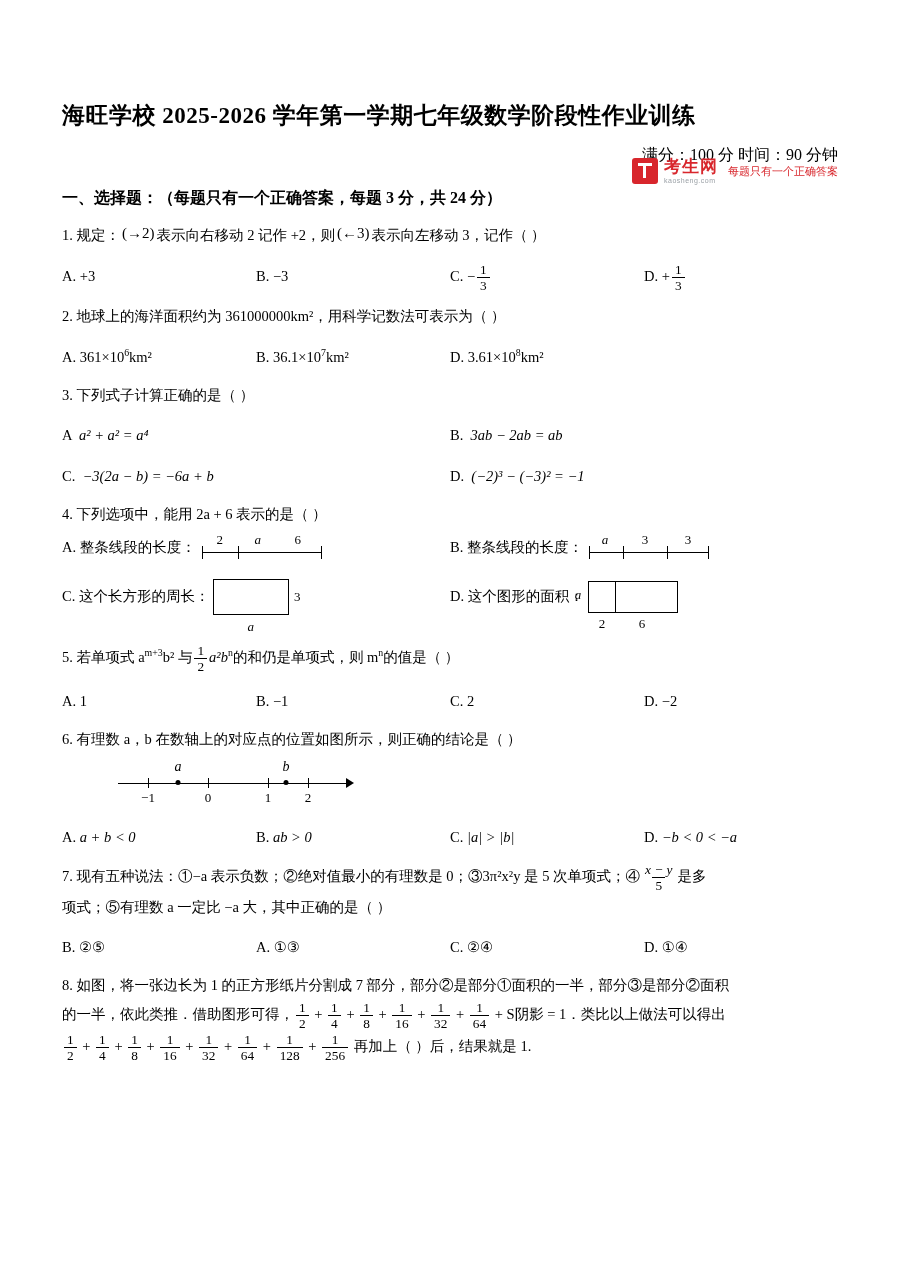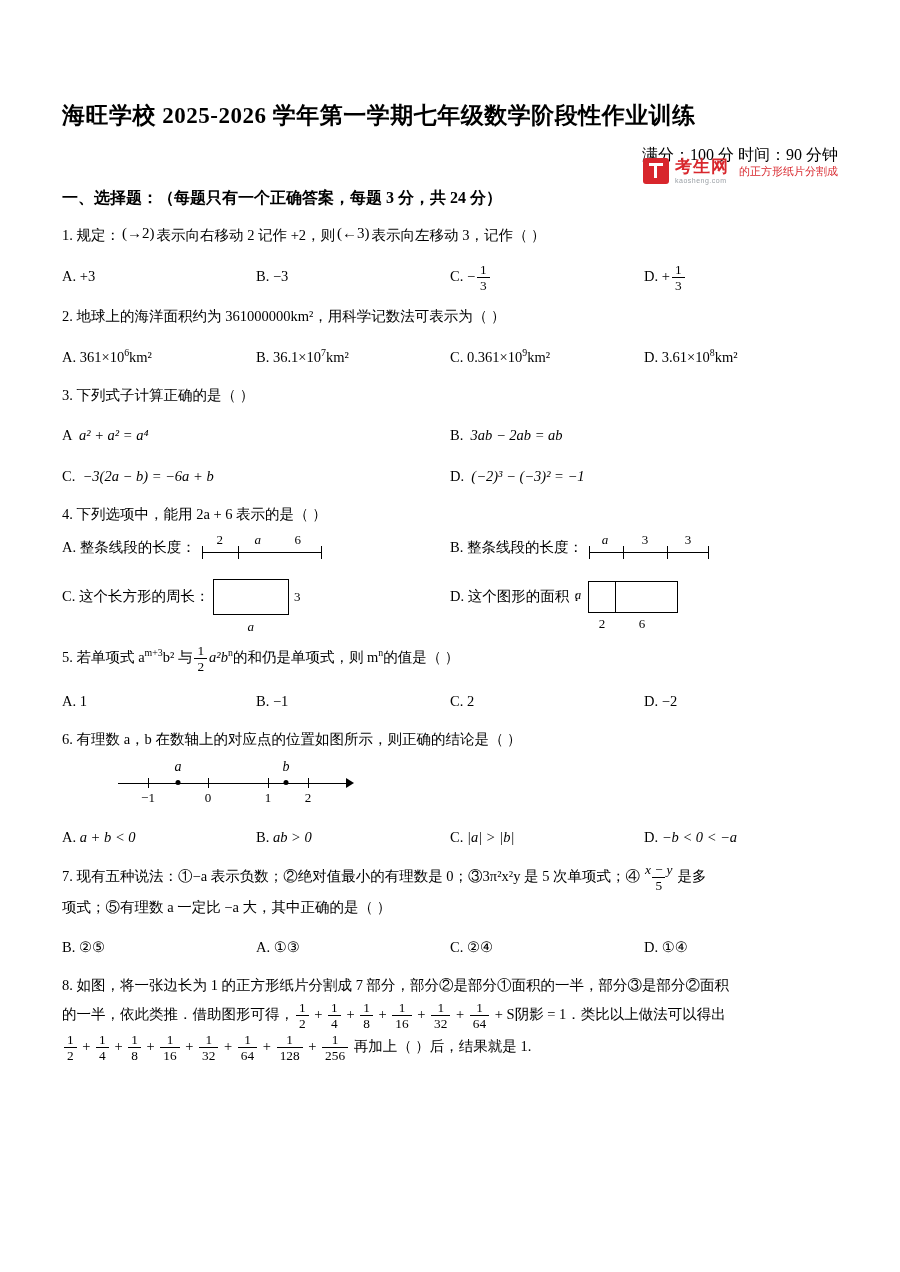--- a/index.html
+++ b/index.html
@@ -216,21 +216,21 @@
 <body>
 
 <div class="page">
 
   <div class="brandbar">
     <div class="brand-mark"></div>
     <div class="brand-text">
       <div class="brand-cn">考生网</div>
       <div class="brand-en">kaosheng.com</div>
     </div>
-    <div class="brand-slogan">的正方形纸片分割成</div>
+    <div class="brand-slogan">每题只有一个正确答案</div>
   </div>
 
   <div class="doc-title">海旺学校 2025-2026 学年第一学期七年级数学阶段性作业训练</div>
   <div class="doc-sub">满分：100 分   时间：90 分钟</div>
 
   <div class="section-title">一、选择题：（每题只有一个正确答案，每题 3 分，共 24 分）</div>
 
   <div class="q">
     <span>1.</span>
     <span>规定：</span><span class="arrowbox">(→2)</span><span>表示向右移动 2 记作 +2，则</span><span class="arrowbox">(←3)</span><span>表示向左移动 3，记作（     ）</span>
@@ -265,24 +265,20 @@
     <span>地球上的海洋面积约为 361000000km²，用科学记数法可表示为（     ）</span>
   </div>
   <div class="opts col4">
     <div class="opt">
       <span>A.</span>
       <span>361×10</span><sup>6</sup><span>km²</span>
     </div>
     <div class="opt">
       <span>B.</span>
       <span>36.1×10</span><sup>7</sup><span>km²</span>
-    </div>
-    <div class="opt">
-      <span>C.</span>
-      <span>0.361×10</span><sup>9</sup><span>km²</span>
     </div>
     <div class="opt">
       <span>D.</span>
       <span>3.61×10</span><sup>8</sup><span>km²</span>
     </div>
   </div>
 
   <div class="q">
     <span>3.</span>
     <span>下列式子计算正确的是（     ）</span>

